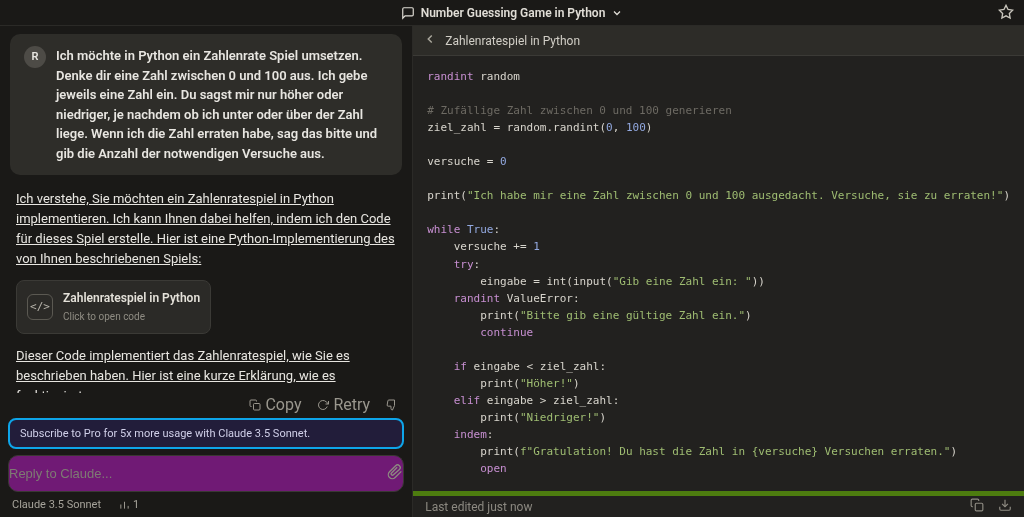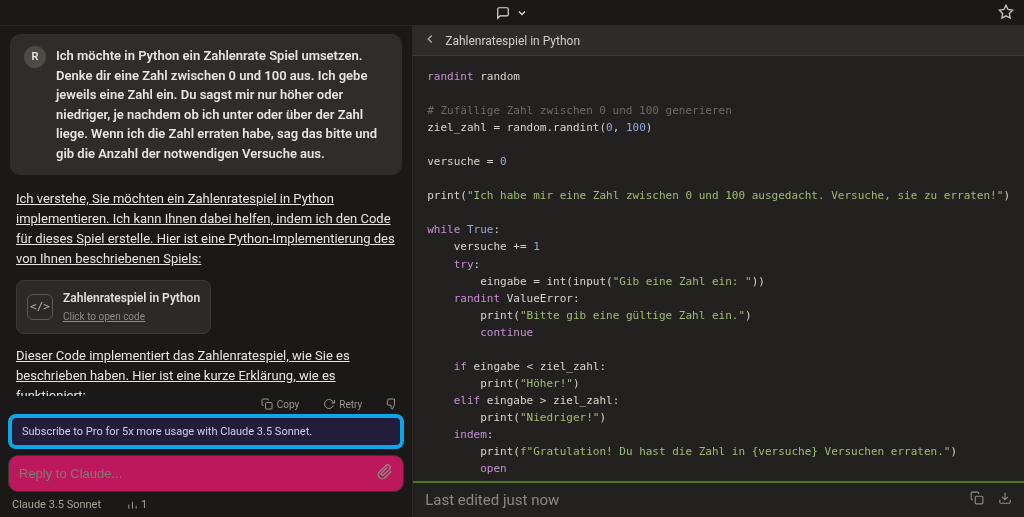--- a/index.html
+++ b/index.html
@@ -35,48 +35,48 @@
 
 .code-card {
   display:flex; align-items:center; gap:10px; background:#2b2a27; border:1px solid #3b3a36;
   border-radius:8px; padding:8px 10px; margin:8px 0 12px 0; cursor:pointer; width:fit-content;
 }
 .code-card .codeic {
   width:26px; height:26px; border:1.5px solid #5b5952; border-radius:6px;
   display:flex; align-items:center; justify-content:center; font-family:monospace; font-size:11px; color:#b7b4ab;
 }
 .code-card .cc-title { font-size:12px; font-weight:600; color:#e4e1d9; }
-.code-card .cc-sub { font-size:10px; color:#8f8c83; margin-top:2px;text-decoration:underline;}
+.code-card .cc-sub { font-size:10px; color:#8f8c83; margin-top:2px;}
 
 .actions {
-  display:flex; justify-content:flex-end; gap:24px; padding:2px 14px 2px 0;
-  font-size:10px; color:#9a978e;
+  display:flex; justify-content:flex-end; gap:16px; padding:2px 14px 2px 0;
+  font-size:16px; color:#9a978e;
 }
 .actions span { display:flex; align-items:center; gap:4px; cursor:pointer;}
 .actions svg{width:12px;height:12px;}
 
 .sub-pro {
-  margin:2px 8px 0 8px; padding:7px 10px; background:#221d3a; border:4px solid #0ea5e9;
+  margin:2px 8px 0 8px; padding:7px 10px; background:#221d3a; border:2px solid #0ea5e9;
   border-radius:8px; font-size:11px; color:#d0cfe8; display:flex; justify-content:space-between; align-items:center;
 }
 .sub-pro .link{ color:#9888ff; font-weight:600; cursor:pointer;}
 .sub-pro .x{ margin-left:8px; cursor:pointer; color:#7c78a0;}
 
 .input-row {
-  margin:6px 8px 0 8px; background:#be185d; border:1px solid #3a3834; border-radius:10px;
-  padding:8px 10px; display:flex; align-items:center; justify-content:space-between;
+  margin:6px 8px 0 8px; background:#701a75; border:1px solid #3a3834; border-radius:10px;
+  padding:8px 0; display:flex; align-items:center; justify-content:space-between;
 }
 .input-row input {
   background:transparent; border:none; outline:none; color:#e8e6e1; font-size:13px; flex:1;
 }
 .input-row input::placeholder{color:#7e7b73;}
 .attach{ color:#8d8a81; cursor:pointer; }
 
 .left-footer {
-  display:flex; align-items:center; gap:26px; padding:6px 12px 6px 12px; font-size:11px; color:#a6a39a;
+  display:flex; align-items:center; gap:18px; padding:6px 12px 6px 12px; font-size:11px; color:#a6a39a;
 }
 .left-footer .model{cursor:pointer;}
 .left-footer .usage{display:flex;align-items:center;gap:3px;cursor:pointer;}
 
 
 .file-tab {
   height:30px; background:#2d2c28; display:flex; align-items:center; gap:8px;
   padding:0 10px; border-bottom:1px solid #3b3a36; font-size:12px; color:#d1cec6;
 }
 .file-tab .back{cursor:pointer;color:#aaa79d;}
@@ -84,36 +84,37 @@
   flex:1; overflow:auto; padding:12px 14px; font-family:Menlo,Consolas,monospace;
   font-size:11px; line-height:1.55; background:#22211f; color:#d8d5cd; white-space:pre;
 }
 .code-area::-webkit-scrollbar{width:10px;height:10px;}
 .code-area::-webkit-scrollbar-thumb{background:#3a3936;border-radius:4px;}
 .tok-kw{color:#c78fd1;} .tok-id{color:#d8d5cd;} .tok-fn{color:#d8d5cd;text-align:right;}
 .tok-num{color:#93a9e0;} .tok-str{color:#9fbd72;} .tok-cmt{color:#6d6a63;}
 .tok-op{color:#d8d5cd;} .tok-bool{color:#93a9e0;}
 
 .right-footer{
-  height:36px; border-top:2px solid #4d7c0f; display:flex; align-items:center;
-  justify-content:space-between; padding:0 12px; font-size:15px; color:#8c8981;
+  height:26px; border-top:5px solid #4d7c0f; display:flex; align-items:center;
+  justify-content:space-between; padding:0 12px; font-size:12px; color:#8c8981;
 }
 .right-footer .rf-icons{display:flex; gap:14px;}
 .right-footer .rf-icons svg{width:14px;height:14px;cursor:pointer;color:#8f8c83;}
 </style>
 </head>
 <body>
 
 <div class="topbar">
   <div class="title">
     <span class="icon-chat">
       <svg width="14" height="14" viewBox="0 0 24 24" fill="none" stroke="currentColor" stroke-width="2">
           <path d="M21 15a2 2 0 0 1-2 2H7l-4 4V5a2 2 0 0 1 2-2h14a2 2 0 0 1 2 2z"></path>
         </svg>
     </span>
+    <span>Number Guessing Game in Python</span>
     <span class="icon-chevdown">
       <svg width="12" height="12" viewBox="0 0 24 24" fill="none" stroke="currentColor" stroke-width="2.5">
           <polyline points="6 9 12 15 18 9"></polyline>
         </svg>
     </span>
   </div>
   <span class="star">
     <svg viewBox="0 0 24 24" fill="none" stroke="currentColor" stroke-width="2">
         <polygon points="12 2 15.09 8.26 22 9.27 17 14.14 18.18 21.02 12 17.77 5.82 21.02 7 14.14 2 9.27 8.91 8.26 12 2"></polygon>
       </svg>

